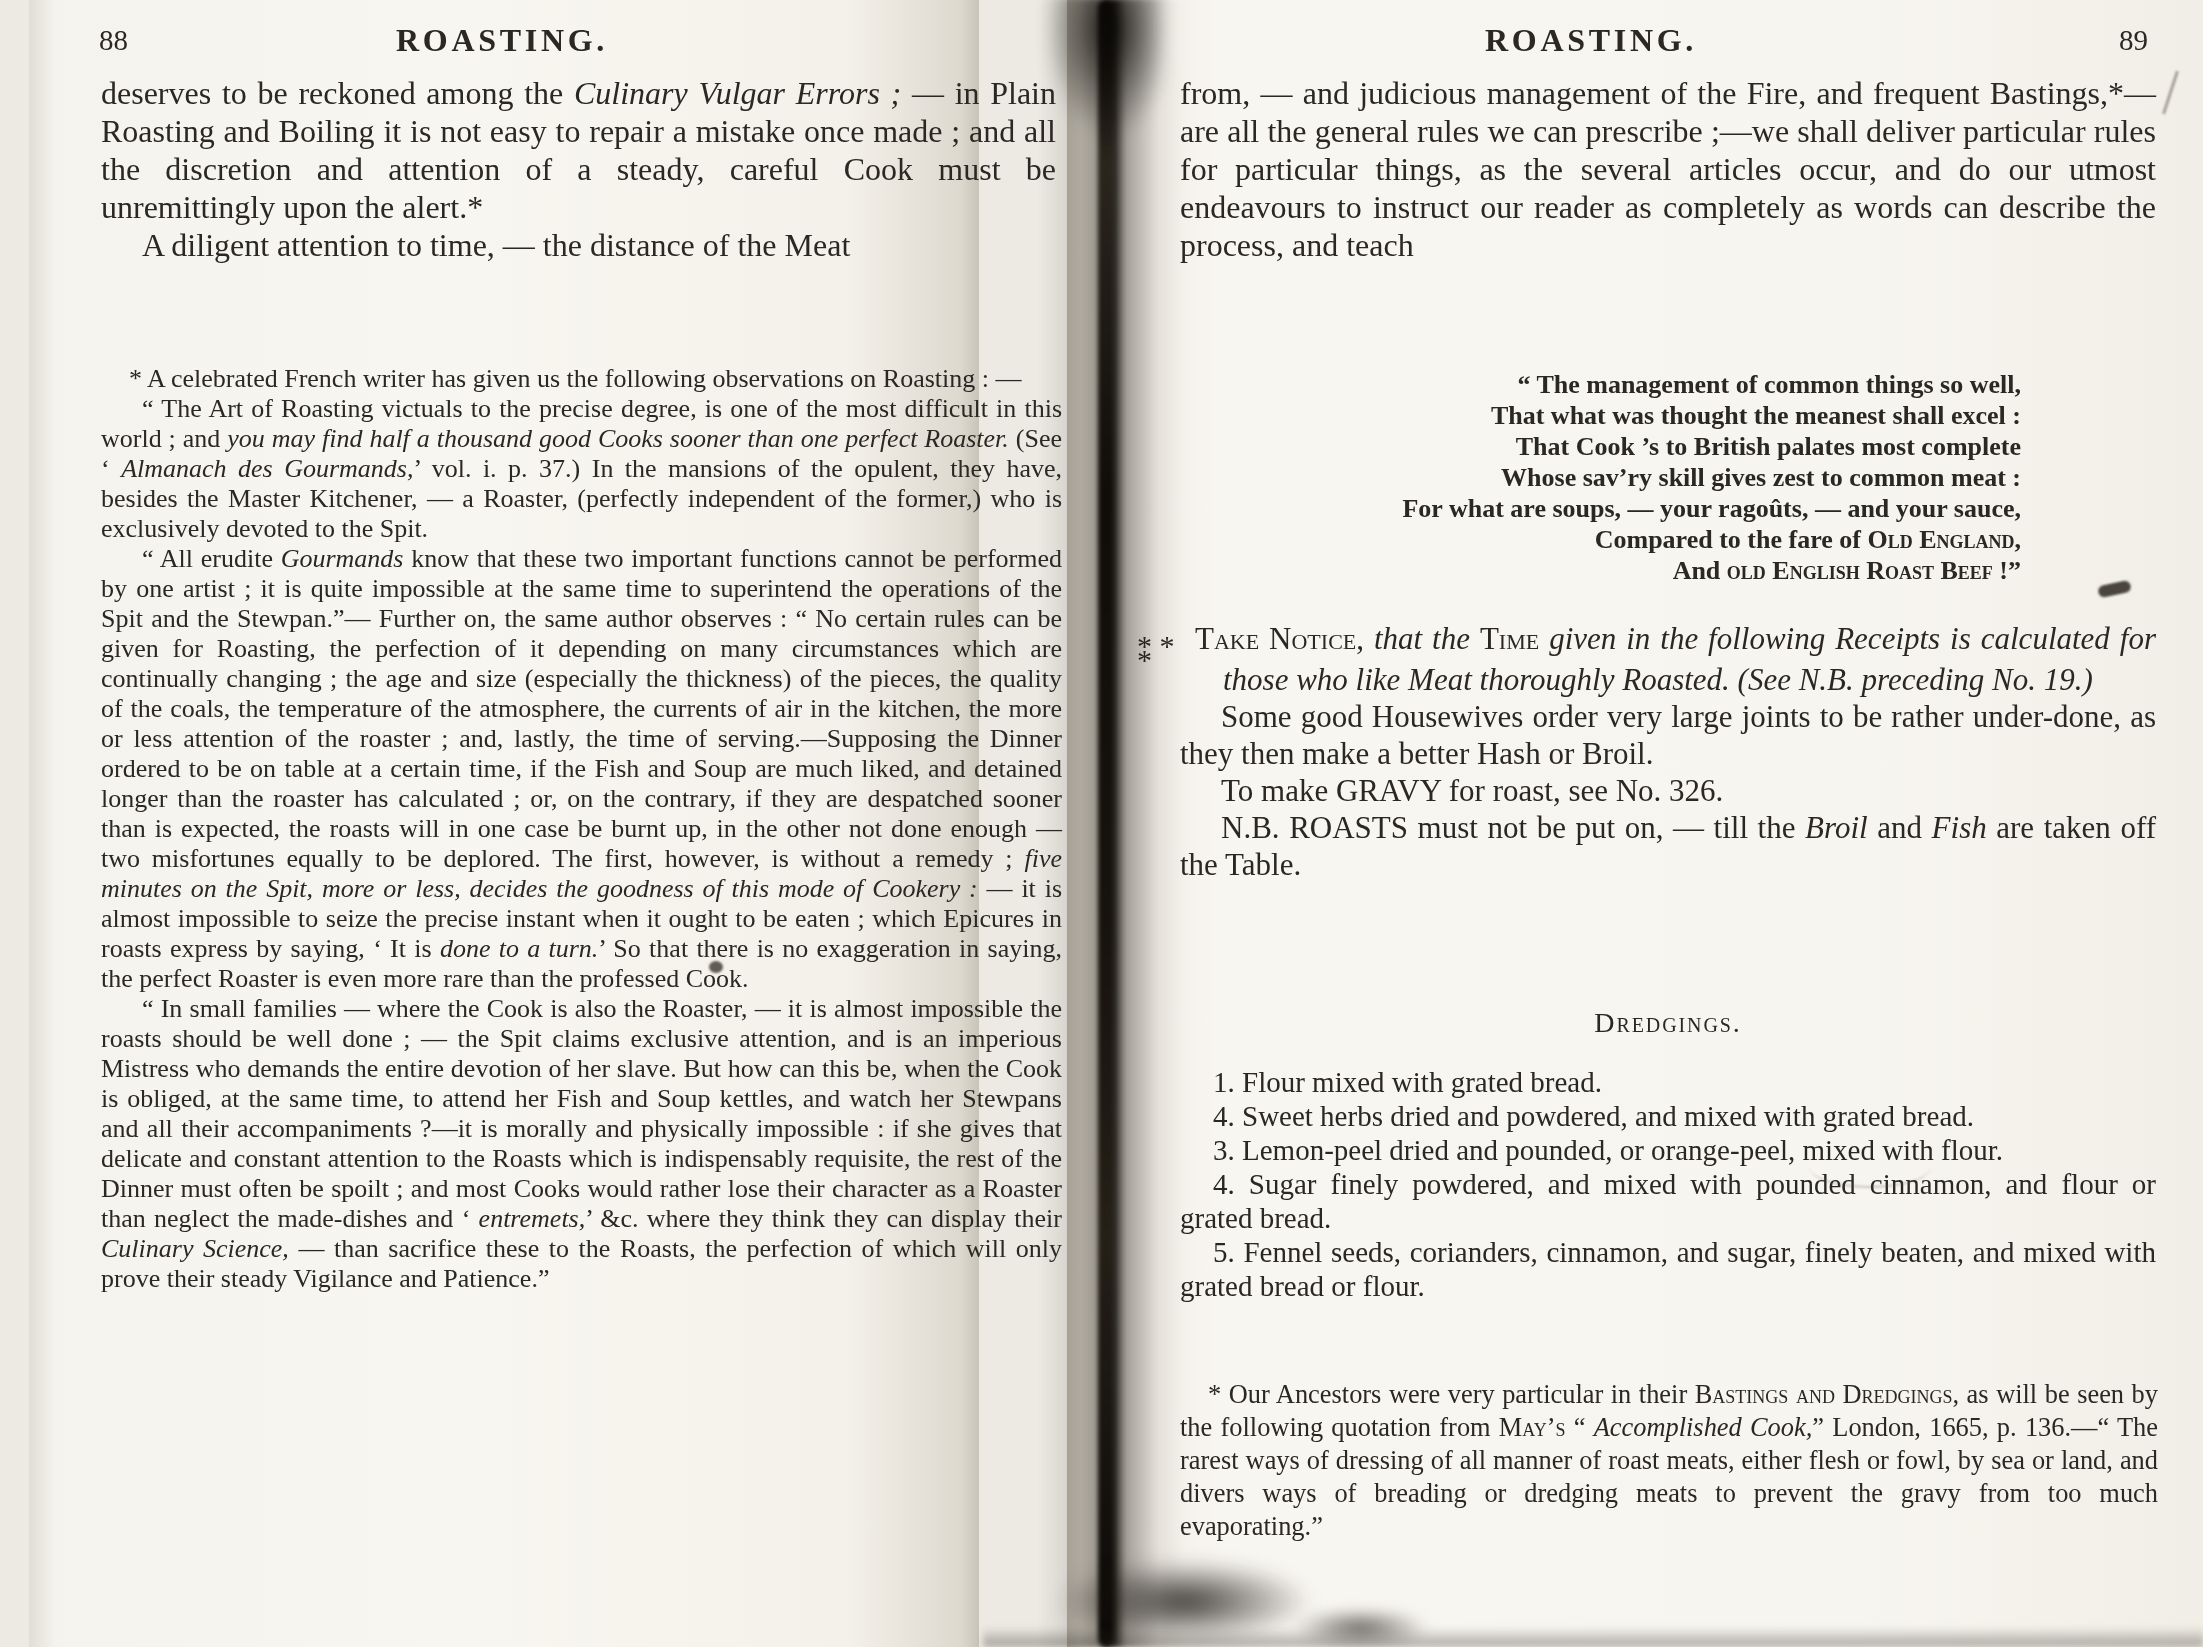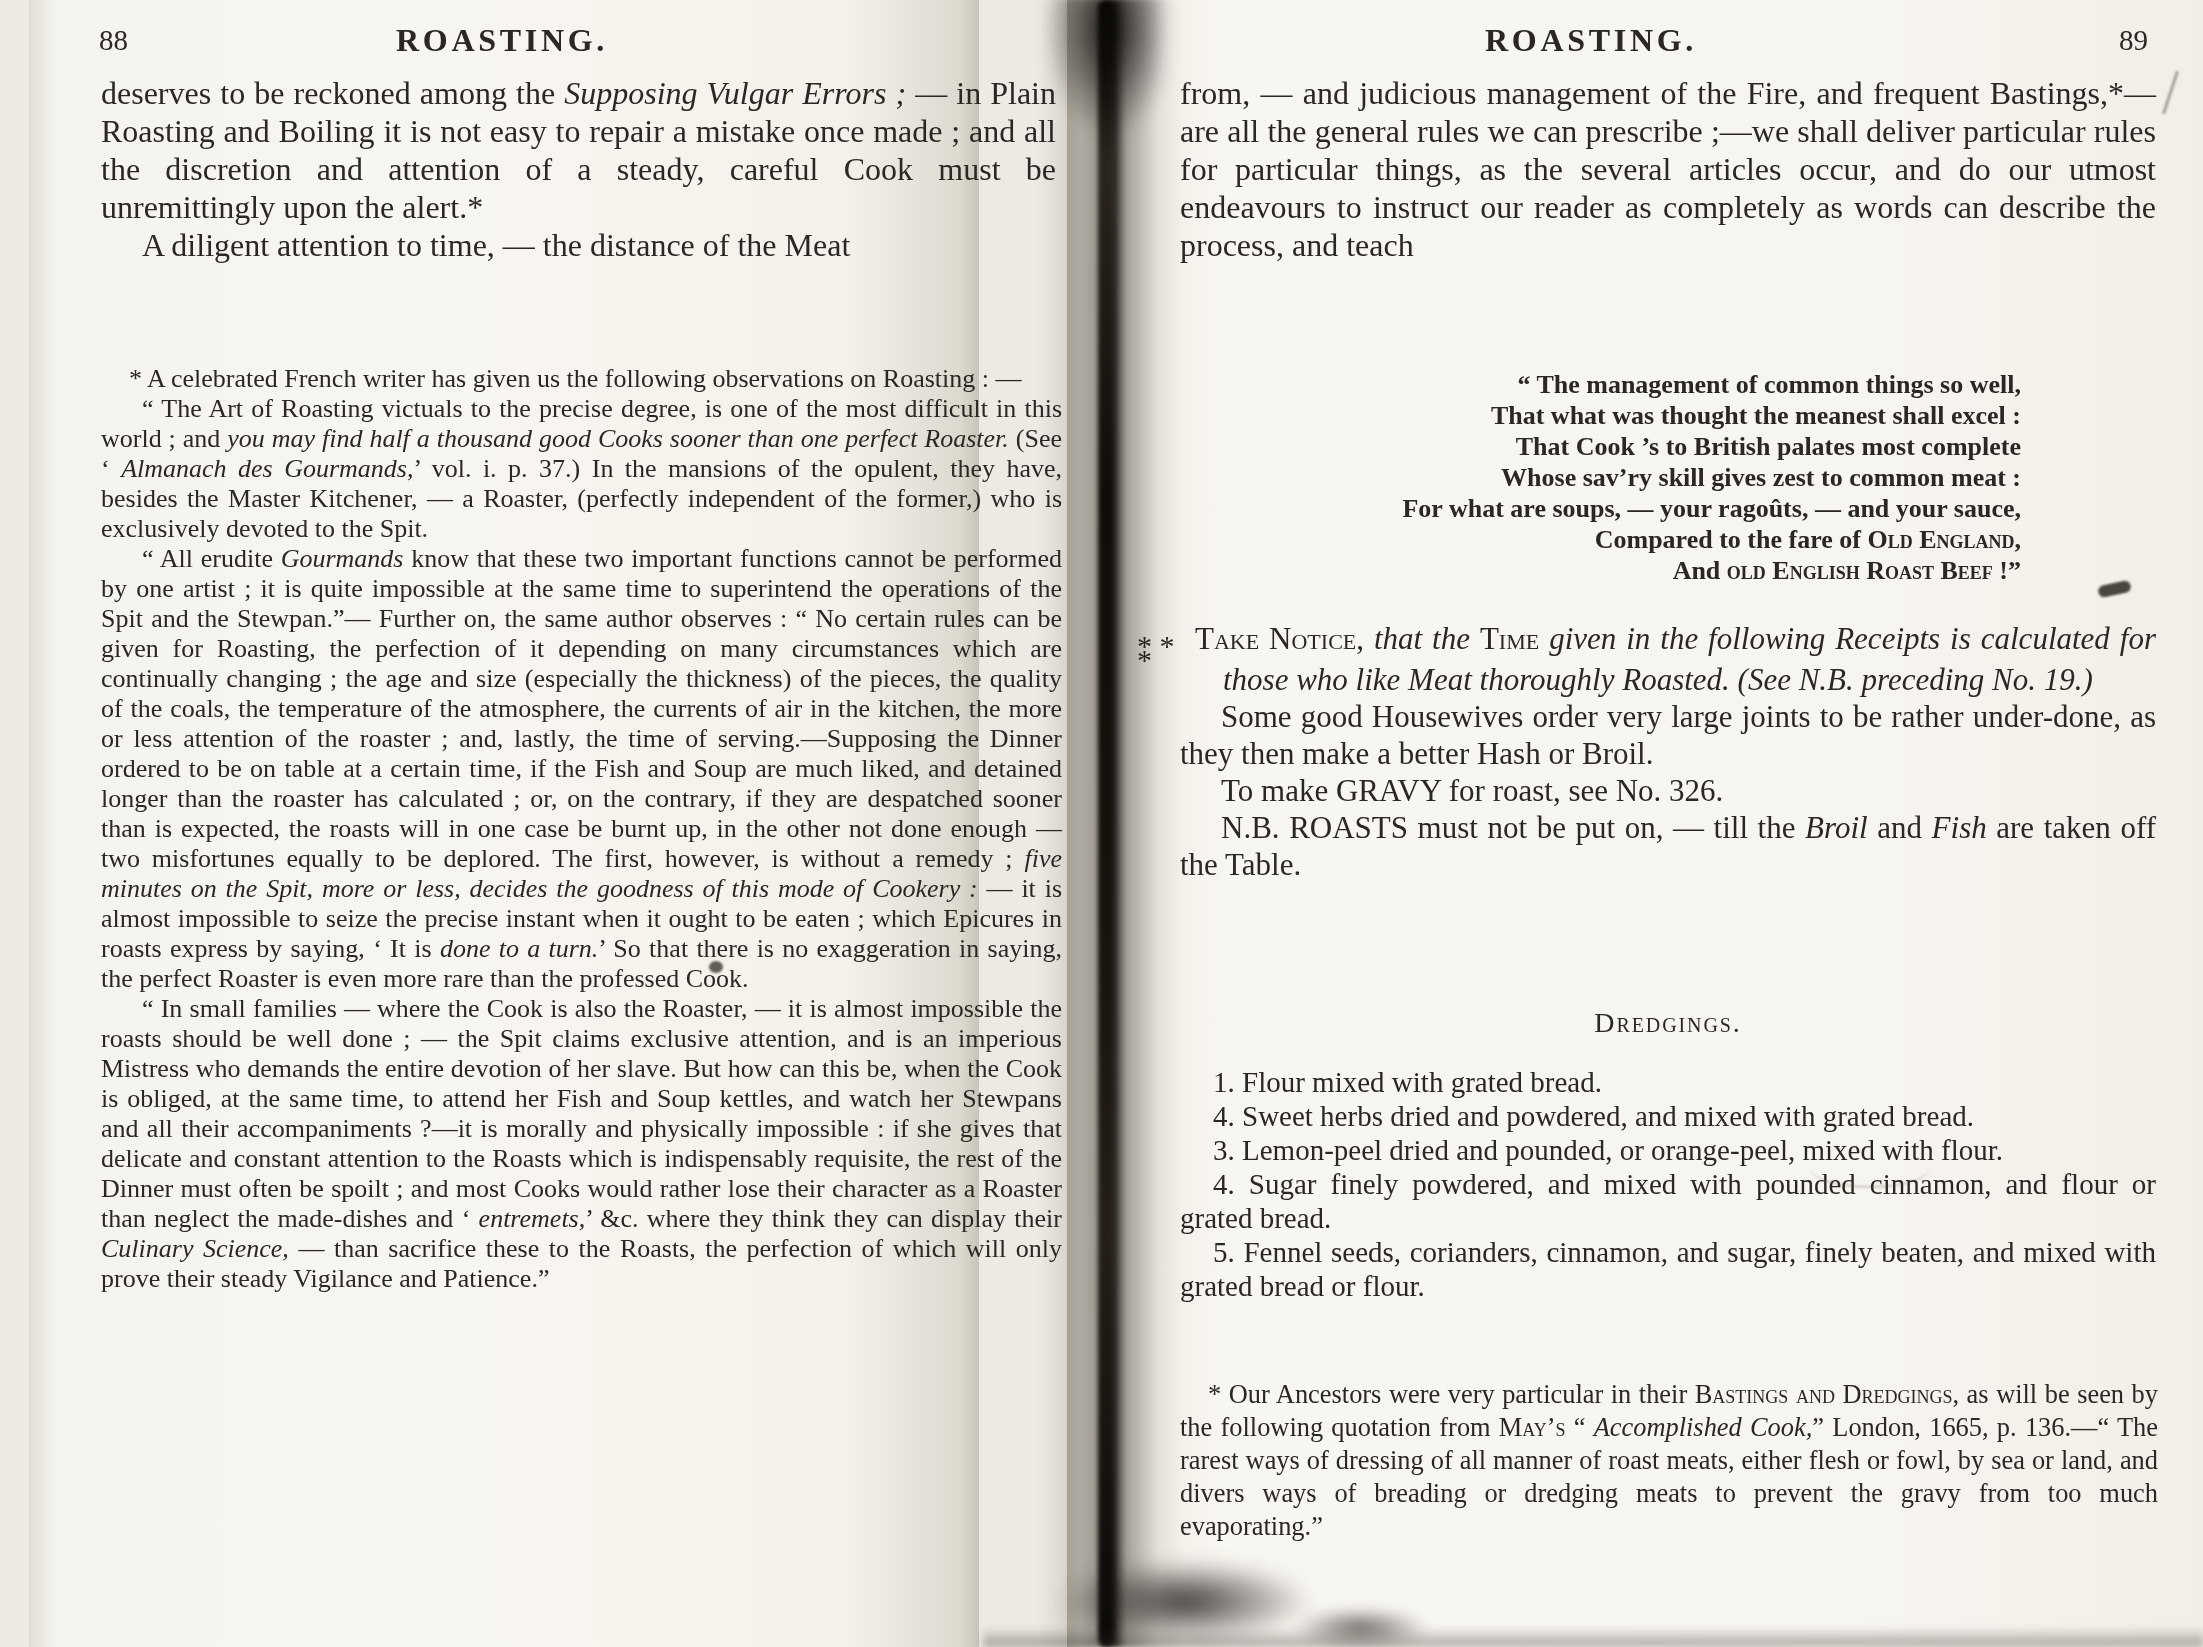--- a/index.html
+++ b/index.html
@@ -65,21 +65,21 @@
 </style>
 </head>
 <body>
 
 <div class="scan">
 
   <div class="page page-left">
     <span class="pagenum">88</span>
     <span class="running">ROASTING.</span>
     <div class="tblock body-l">
-        <p><span>deserves to be reckoned among the </span><span class="i">Supposing Vulgar Errors ;</span><span> — in Plain Roasting and Boiling it is not easy to repair a mistake once made ; and all the discretion and attention of a steady, careful Cook must be unremittingly upon the alert.*</span></p>
+        <p><span>deserves to be reckoned among the </span><span class="i">Culinary Vulgar Errors ;</span><span> — in Plain Roasting and Boiling it is not easy to repair a mistake once made ; and all the discretion and attention of a steady, careful Cook must be unremittingly upon the alert.*</span></p>
         <p class="indent"><span>A diligent attention to time, — the distance of the Meat</span></p>
       </div>
     <div class="tblock fn-l">
         <p class="fn-first"><span>* A celebrated French writer has given us the following observations on Roasting : —</span></p>
         <p class="indent"><span>“ The Art of Roasting victuals to the precise degree, is one of the most difficult in this world ; and </span><span class="i">you may find half a thousand good Cooks sooner than one perfect Roaster.</span><span>  (See ‘ </span><span class="i">Almanach des Gourmands,</span><span>’ vol. i. p. 37.)  In the mansions of the opulent, they have, besides the Master Kitchener, — a Roaster, (perfectly independent of the former,) who is exclusively devoted to the Spit.</span></p>
         <p class="indent"><span>“ All erudite </span><span class="i">Gourmands</span><span> know that these two important functions cannot be performed by one artist ; it is quite impossible at the same time to superintend the operations of the Spit and the Stewpan.”— Further on, the same author observes : “ No certain rules can be given for Roasting, the perfection of it depending on many circumstances which are continually changing ; the age and size (especially the thickness) of the pieces, the quality of the coals, the temperature of the atmosphere, the currents of air in the kitchen, the more or less attention of the roaster ; and, lastly, the time of serving.—Supposing the Dinner ordered to be on table at a certain time, if the Fish and Soup are much liked, and detained longer than the roaster has calculated ; or, on the contrary, if they are despatched sooner than is expected, the roasts will in one case be burnt up, in the other not done enough — two misfortunes equally to be deplored.  The first, however, is without a remedy ; </span><span class="i">five minutes on the Spit, more or less, decides the goodness of this mode of Cookery :</span><span> — it is almost impossible to seize the precise instant when it ought to be eaten ; which Epicures in roasts express by saying, ‘ It is </span><span class="i">done to a turn.</span><span>’  So that there is no exaggeration in saying, the perfect Roaster is even more rare than the professed Cook.</span></p>
         <p class="indent"><span>“ In small families — where the Cook is also the Roaster, — it is almost impossible the roasts should be well done ; — the Spit claims exclusive attention, and is an imperious Mistress who demands the entire devotion of her slave.  But how can this be, when the Cook is obliged, at the same time, to attend her Fish and Soup kettles, and watch her Stewpans and all their accompaniments ?—it is morally and physically impossible : if she gives that delicate and constant attention to the Roasts which is indispensably requisite, the rest of the Dinner must often be spoilt ; and most Cooks would rather lose their character as a Roaster than neglect the made-dishes and ‘ </span><span class="i">entremets,</span><span>’ &amp;c. where they think they can display their </span><span class="i">Culinary Science,</span><span> — than sacrifice these to the Roasts, the perfection of which will only prove their steady Vigilance and Patience.”</span></p>
       </div>
   </div>
 

